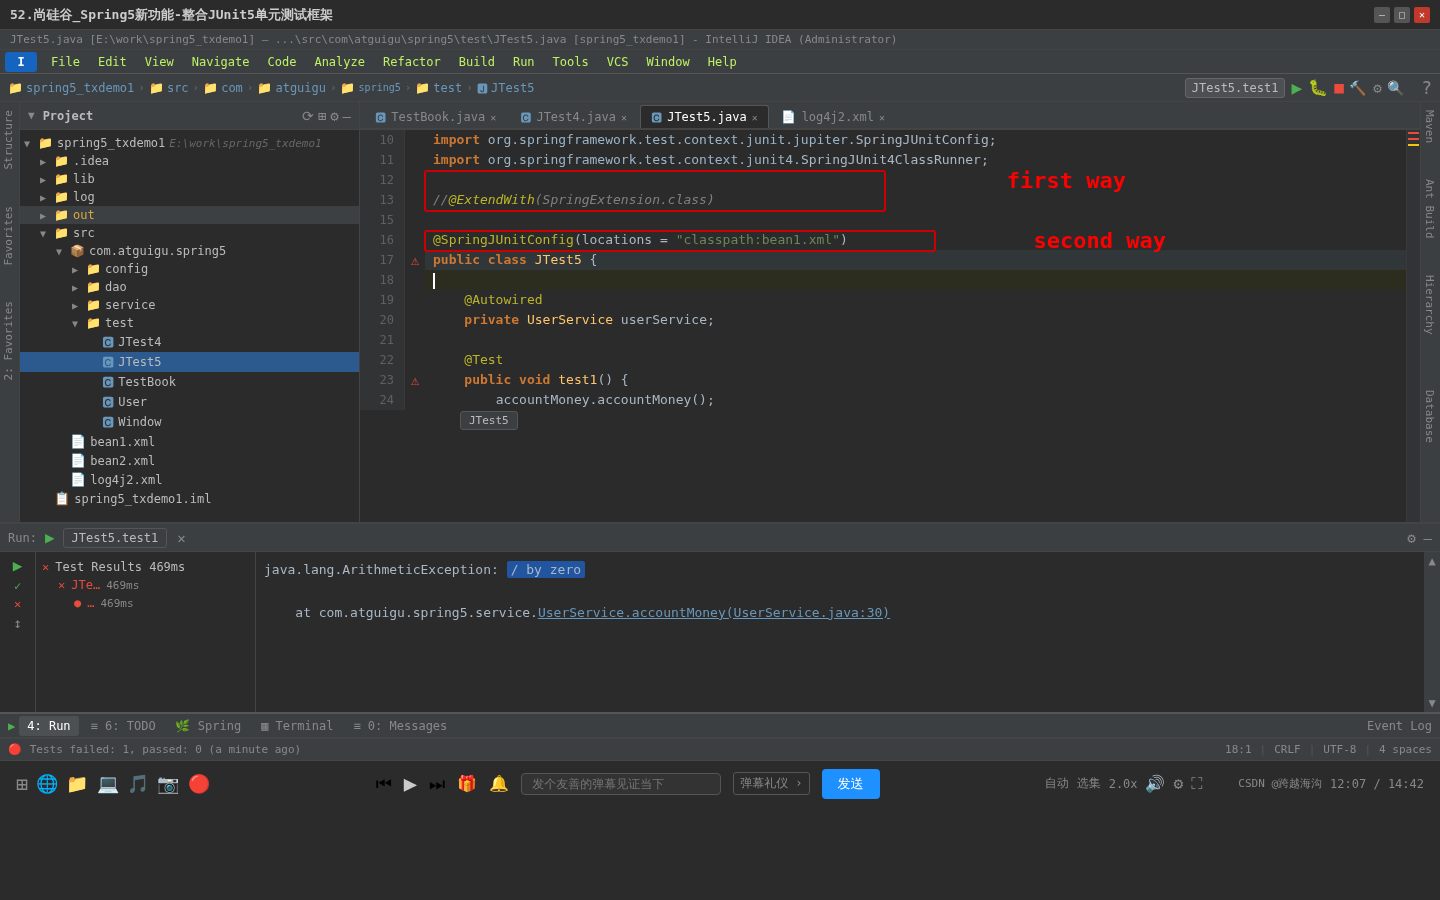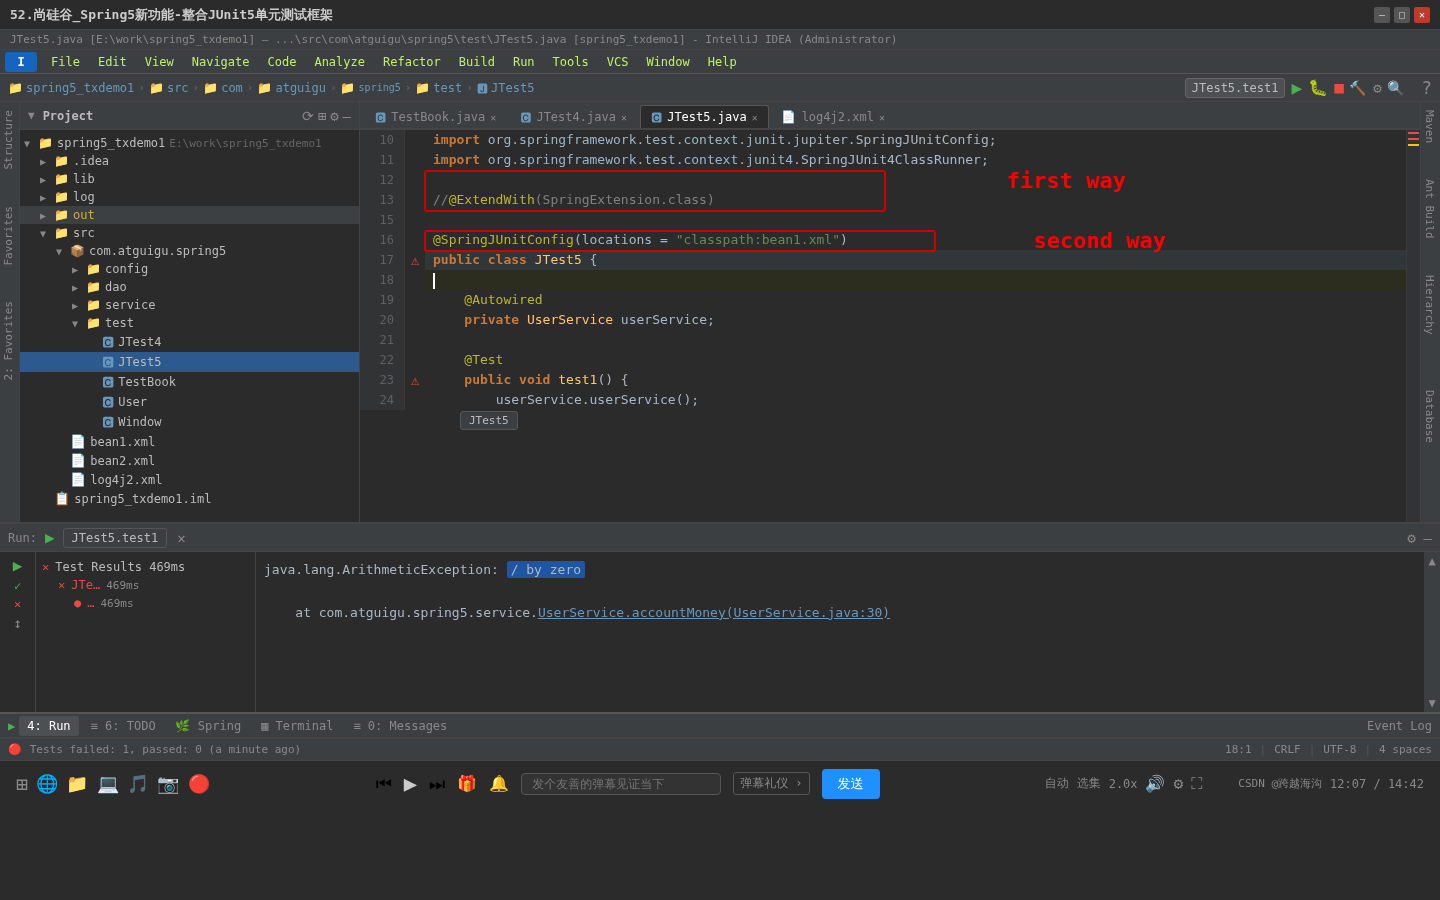--- a/index.html
+++ b/index.html
@@ -92,21 +92,21 @@
       cursor: pointer;
       color: #bbbbbb;
       font-size: 12px;
       white-space: nowrap;
     }
     .tree-item.selected { background: #2d5a8e; }
     .tree-item.highlighted { background: #3a4a3a; }
     .tree-arrow { color: #888; font-size: 10px; width: 14px; display: inline-block; }
     .tree-folder-icon { color: #d4a843; font-size: 12px; margin-right: 4px; }
     .tree-label { color: #bbbbbb; }
-    .tree-path { color: #666; font-size: 11px; margin-left: 4px; }
+    .tree-path { color: #666; font-size: 11px; margin-left: 4px; font-style: italic; }
 
     
     .editor-tabs {
       background: #3c3f41;
       height: 28px;
       display: flex;
       align-items: flex-end;
       border-bottom: 2px solid #444;
       padding: 0 4px;
     }
@@ -170,21 +170,21 @@
       white-space: pre;
       color: #a9b7c6;
     }
 
     
     .kw { color: #cc7832; font-weight: bold; } 
     .str { color: #6a8759; } 
     .ann { color: #bbb529; } 
     .cls { color: #ffc66d; } 
     .fn { color: #ffc66d; } 
-    .cm { color: #808080; } 
+    .cm { color: #808080; font-style: italic; } 
     .pkg { color: #9ab4c8; }
 
     
     .editor-right-gutter {
       width: 14px;
       background: #313335;
       border-left: 1px solid #3a3a3a;
       display: flex;
       flex-direction: column;
     }
@@ -649,21 +649,21 @@
 
         <div class="code-line">
           <div class="line-number">23</div>
           <div class="line-gutter" style="color:#e74c3c; font-size:14px;">⚠</div>
           <div class="line-content">    <span class="kw">public</span> <span class="kw">void</span> <span class="fn">test1</span><span style="color:#a9b7c6;">() {</span></div>
         </div>
 
         <div class="code-line">
           <div class="line-number">24</div>
           <div class="line-gutter"></div>
-          <div class="line-content">        <span style="color:#a9b7c6;">userService.userService();</span></div>
+          <div class="line-content">        <span style="color:#a9b7c6;">accountMoney.accountMoney();</span></div>
         </div>
 
         <div style="position:relative; height:20px;">
           <div style="position:absolute; bottom:0; left:100px; background:#3c3f41; border:1px solid #555; padding:2px 8px; font-size:11px; color:#bbbbbb; border-radius:3px;">JTest5</div>
         </div>
       </div>
 
       <div style="position:absolute; top:0; left:0; right:14px; bottom:0; pointer-events:none;">
 
         <div style="position:absolute; top:40px; left:64px; right:520px; height:42px; border:2px solid #cc0000; border-radius:3px;"></div>

